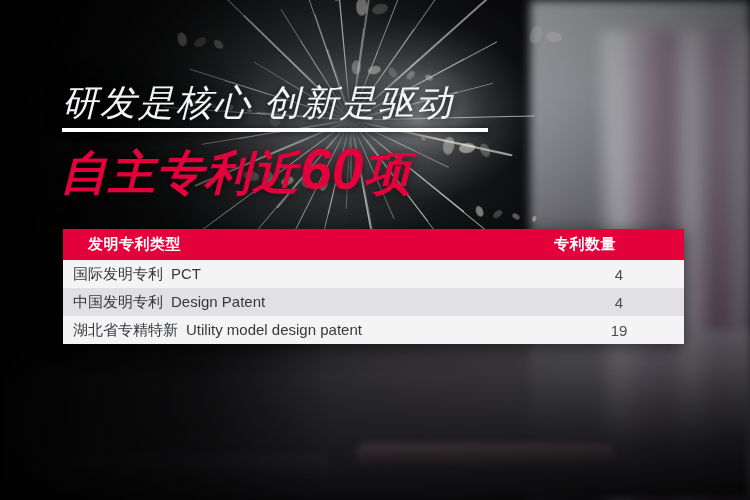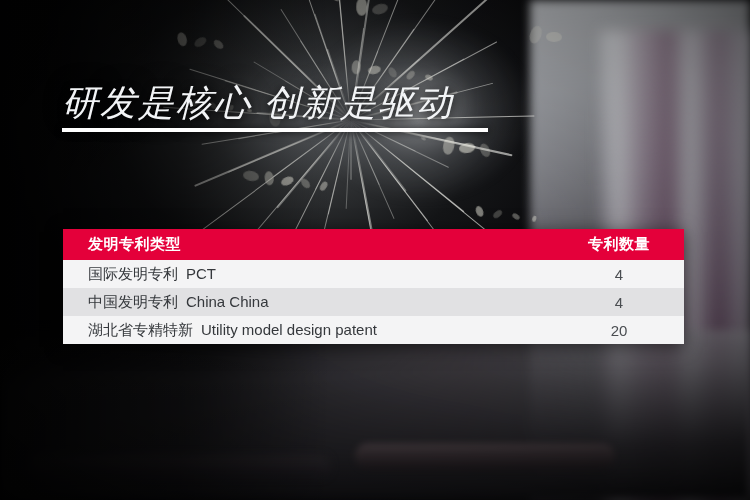--- a/index.html
+++ b/index.html
@@ -126,31 +126,31 @@
     box-shadow:0 3px 16px rgba(0,0,0,.5);
   }
   .thead {
     display:flex; align-items:center;
     height:31px;
     background:#e4003a;
     color:#ffffff;
     font-size:15px; font-weight:700;
   }
   .thead .c1 { padding-left:25px; flex:1; letter-spacing:.5px; }
-  .thead .c2 { width:130px; text-align:center; letter-spacing:.5px; }
+  .thead .c2 { width:130px; text-align:left; letter-spacing:.5px; }
 
   .trow {
     display:flex; align-items:center;
     height:28px;
     font-size:15px;
     color:#35383c;
   }
   .trow.odd  { background:#f4f4f5; }
   .trow.even { background:#e1e1e3; }
-  .trow .c1 { padding-left:25px; flex:1; white-space:nowrap; }
+  .trow .c1 { padding-left:10px; flex:1; white-space:nowrap; }
   .trow .c2 { width:130px; text-align:center; color:#4a4d51; }
   .trow .cn { }
   .trow .ce { margin-left:8px; }
 
   .title-3 {
     position:absolute; left:62px; top:400px;
     font-size:31px; font-weight:400;
     color:#f3f4f6; letter-spacing:2px;
     text-shadow:0 2px 10px rgba(0,0,0,.85);
     white-space:nowrap;
@@ -264,36 +264,41 @@
 
   <div class="bg-layer bg-darkbar"></div>
   <div class="bg-layer bg-vignette"></div>
 
   <div class="content">
 
     <div class="title-1">研发是核心 创新是驱动</div>
 
     <div class="divider"></div>
 
+    <div class="title-2">
+      <span>自主专利近</span>
+        <span class="big-num">60</span>
+        <span>项</span>
+    </div>
 
     <div class="patent-table">
       <div class="thead">
         <div class="c1">发明专利类型</div>
         <div class="c2">专利数量</div>
       </div>
       <div id="table-body">
           <div class="trow odd">
             <div class="c1"><span class="cn">国际发明专利</span><span class="ce">PCT</span></div>
             <div class="c2">4</div>
           </div>
           <div class="trow even">
-            <div class="c1"><span class="cn">中国发明专利</span><span class="ce">China China</span></div>
+            <div class="c1"><span class="cn">中国发明专利</span><span class="ce">Design Patent</span></div>
             <div class="c2">4</div>
           </div>
           <div class="trow odd">
             <div class="c1"><span class="cn">湖北省专精特新</span><span class="ce">Utility model design patent</span></div>
-            <div class="c2">20</div>
+            <div class="c2">19</div>
           </div>
         </div>
     </div>
 
   </div>
 </div>
 
 </body></html>

